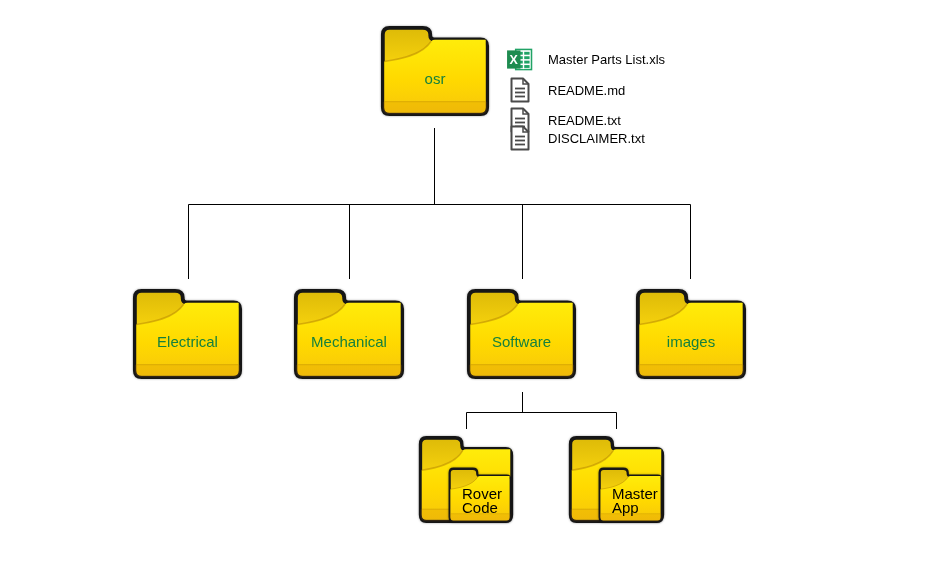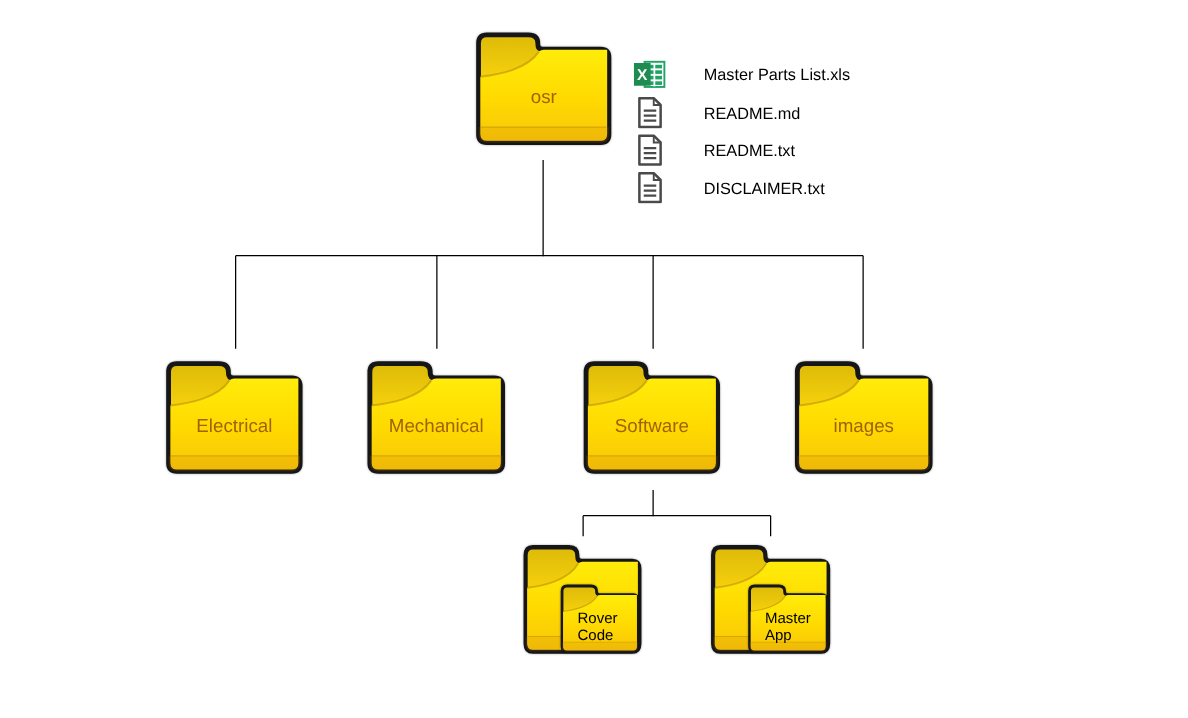--- a/index.html
+++ b/index.html
@@ -3,27 +3,27 @@
 <meta charset="utf-8">
 <style>
   html,body{margin:0;padding:0;background:#ffffff;}
   #canvas{position:relative;width:950px;height:574px;background:#ffffff;overflow:hidden;
           font-family:"Liberation Sans",sans-serif;color:#000;}
   svg.connectors{position:absolute;left:0;top:0;width:950px;height:574px;pointer-events:none;}
   .folder{position:absolute;}
   .fsvg{position:absolute;left:0;top:0;width:100%;height:100%;overflow:visible;
         filter:drop-shadow(0 0 1px rgba(0,0,0,0.35));}
   .flabel{position:absolute;left:0;right:0;top:58%;transform:translateY(-50%);
-          text-align:center;font-size:15px;line-height:17px;color:#a16207;}
-  .sublabel{position:absolute;left:14px;top:20px;font-size:12px;line-height:14px;
+          text-align:center;font-size:15px;line-height:17px;color:#15803d;}
+  .sublabel{position:absolute;left:14px;top:20px;font-size:15px;line-height:14px;
             white-space:pre-line;text-align:left;color:#000;}
   .file-row{position:absolute;left:507px;height:28px;display:flex;align-items:center;}
   .file-icon{width:26px;height:26px;display:flex;align-items:center;justify-content:center;}
   .file-icon svg{display:block;}
-  .file-label{margin-left:30px;font-size:13px;white-space:nowrap;color:#000;}
+  .file-label{margin-left:15px;font-size:13px;white-space:nowrap;color:#000;}
 </style>
 </head>
 <body>
 
 <div id="canvas">
 
   <svg width="0" height="0" style="position:absolute" aria-hidden="true">
     <defs>
       <linearGradient id="gBack" x1="0" y1="0" x2="0" y2="1">
         <stop offset="0" stop-color="#DDBA08"></stop>
@@ -103,21 +103,21 @@
     <span class="file-label">README.md</span>
   </div>
   <div class="file-row" style="top:106px">
     <span class="file-icon">
       <svg width="20" height="26" viewBox="0 0 20 26">
           <use href="#gDoc"></use>
         </svg>
     </span>
     <span class="file-label">README.txt</span>
   </div>
-  <div class="file-row" style="top:136px">
+  <div class="file-row" style="top:124px">
     <span class="file-icon">
       <svg width="20" height="26" viewBox="0 0 20 26">
           <use href="#gDoc"></use>
         </svg>
     </span>
     <span class="file-label">DISCLAIMER.txt</span>
   </div>
 
   <div class="folder" style="left:132px;top:288px;width:111px;height:92px">
     <svg class="fsvg" viewBox="0 0 116 96" preserveAspectRatio="none">

